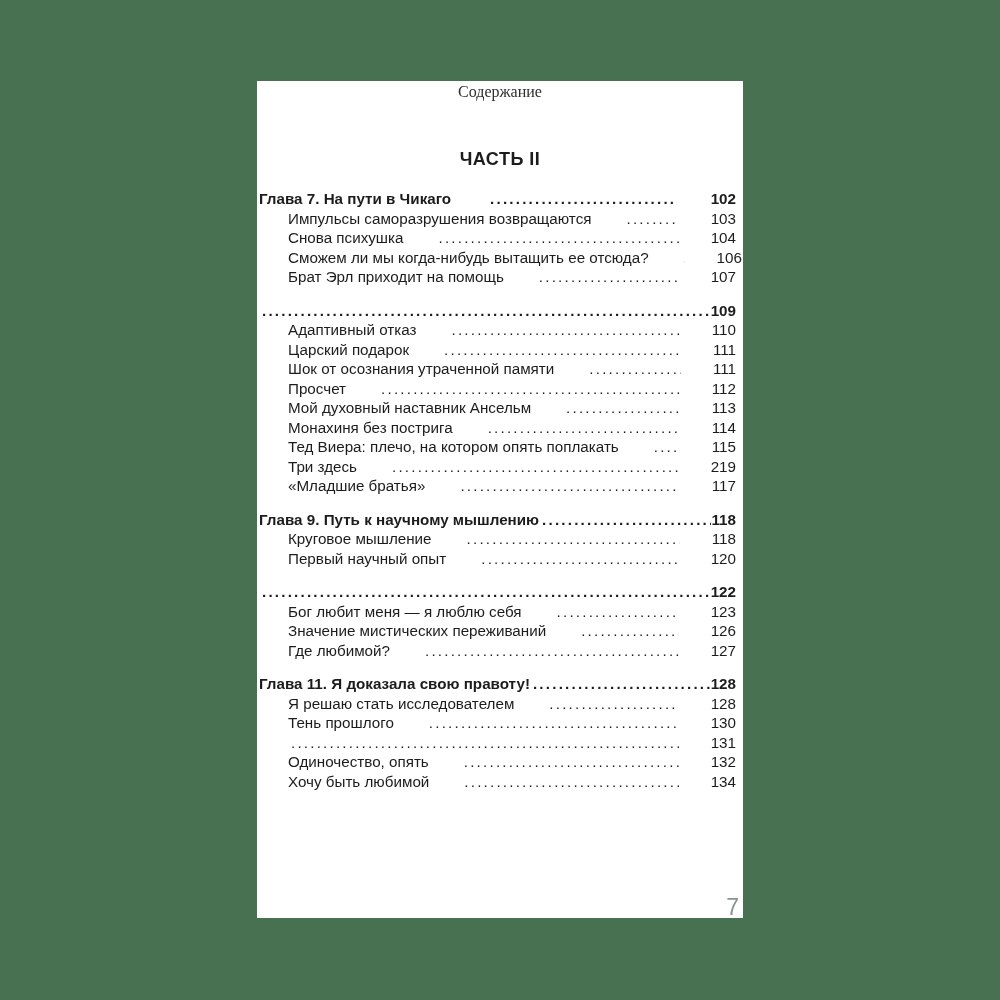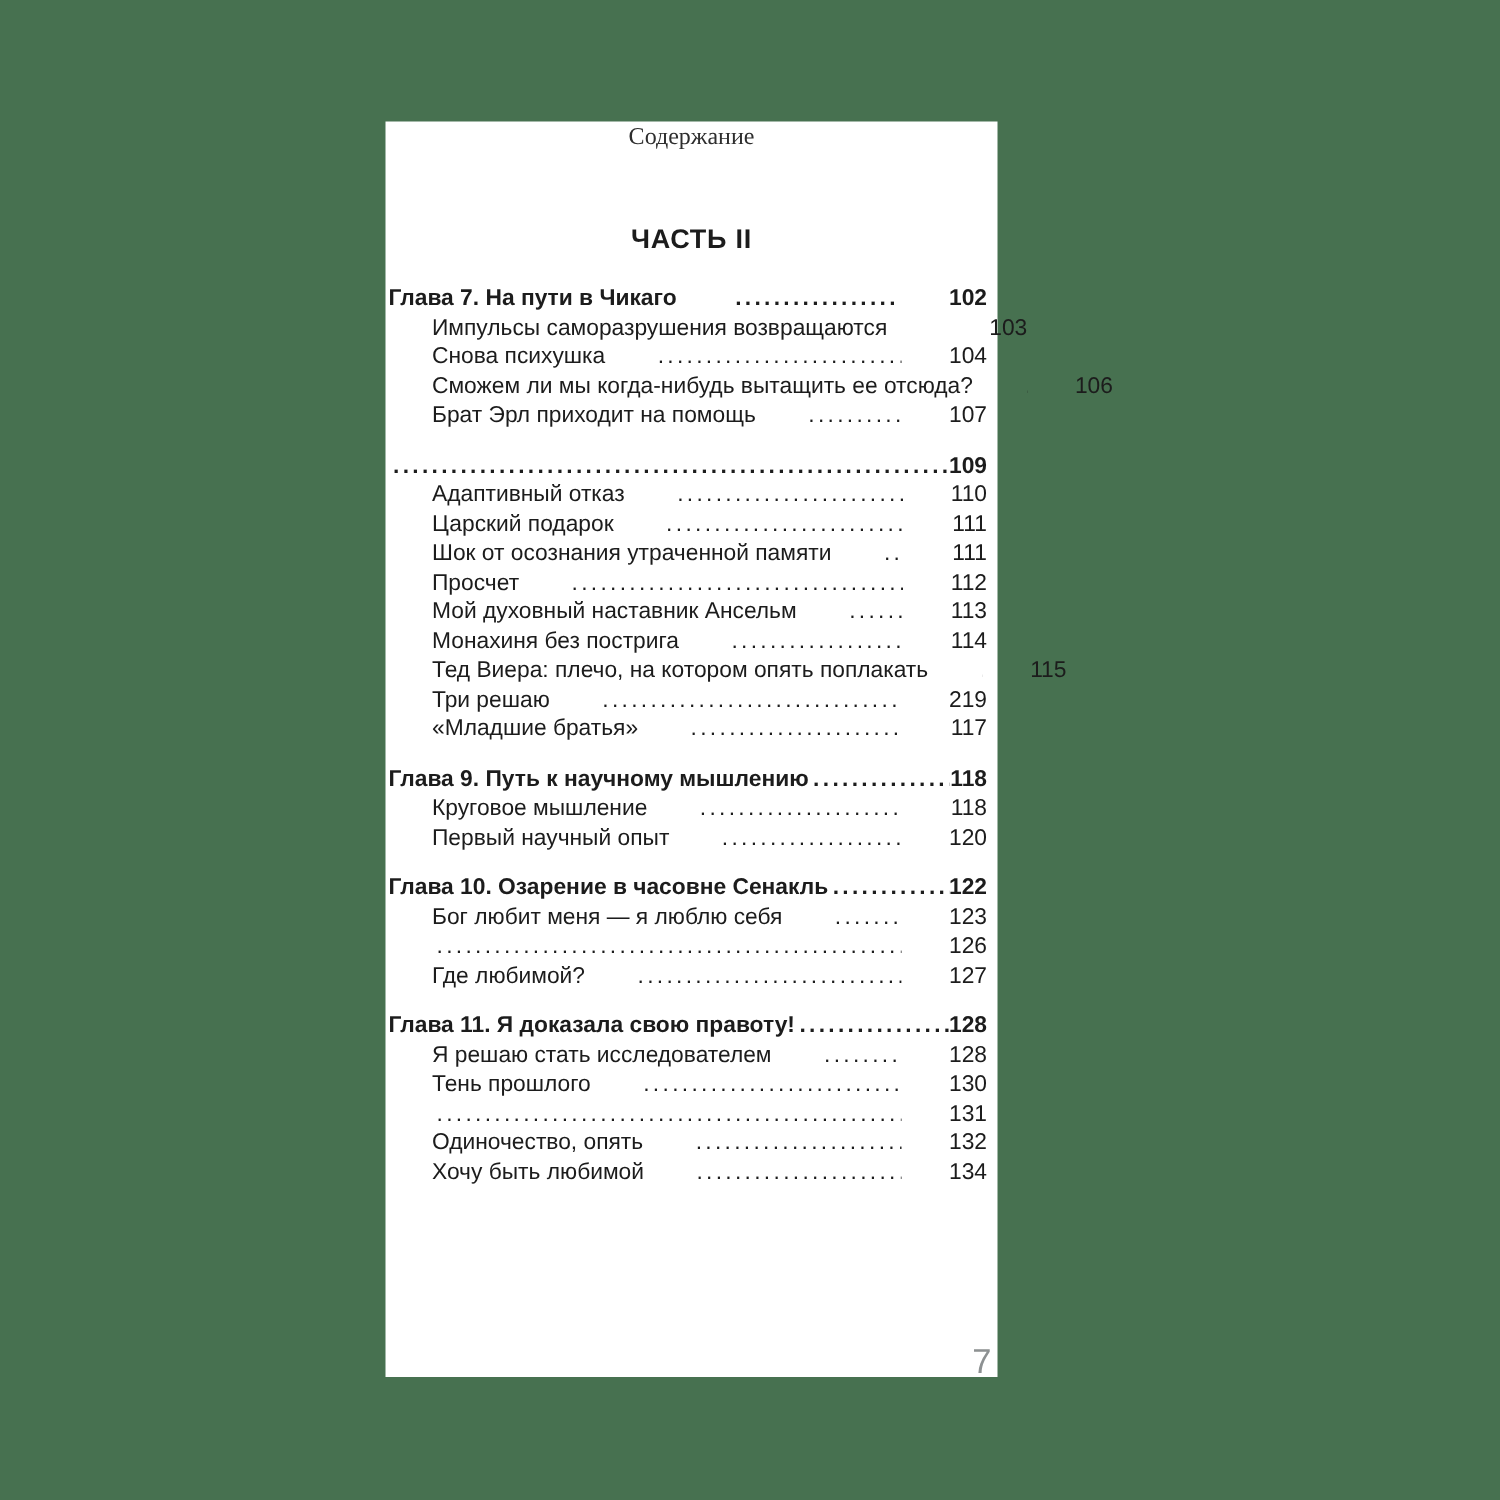--- a/index.html
+++ b/index.html
@@ -8,21 +8,21 @@
     width: 1000px;
     height: 1000px;
     background: #477150;
     font-family: "Liberation Sans", sans-serif;
     overflow: hidden;
   }
   .page {
     position: absolute;
     left: 257px;
     top: 81px;
-    width: 408px;
+    width: 486px;
     height: 837px;
     background: #ffffff;
     color: #1c1c1c;
   }
   .toc-header {
     text-align: center;
     font-family: "Liberation Serif", serif;
     font-size: 16px;
     line-height: 16px;
     margin-top: 3px;
@@ -151,21 +151,21 @@
         <span class="toc-title">Монахиня без пострига</span>
         <span class="toc-dots">............................................................................................................................................................................................................................</span>
         <span class="toc-page">114</span>
       </div>
       <div class="toc-row sub">
         <span class="toc-title">Тед Виера: плечо, на котором опять поплакать</span>
         <span class="toc-dots">............................................................................................................................................................................................................................</span>
         <span class="toc-page">115</span>
       </div>
       <div class="toc-row sub">
-        <span class="toc-title">Три решаю</span>
+        <span class="toc-title">Три здесь</span>
         <span class="toc-dots">............................................................................................................................................................................................................................</span>
         <span class="toc-page">219</span>
       </div>
       <div class="toc-row sub">
         <span class="toc-title">«Младшие братья»</span>
         <span class="toc-dots">............................................................................................................................................................................................................................</span>
         <span class="toc-page">117</span>
       </div>
       <div class="toc-row chapter">
         <span class="toc-title">Глава 9. Путь к научному мышлению</span>
@@ -176,30 +176,30 @@
         <span class="toc-title">Круговое мышление</span>
         <span class="toc-dots">............................................................................................................................................................................................................................</span>
         <span class="toc-page">118</span>
       </div>
       <div class="toc-row sub">
         <span class="toc-title">Первый научный опыт</span>
         <span class="toc-dots">............................................................................................................................................................................................................................</span>
         <span class="toc-page">120</span>
       </div>
       <div class="toc-row chapter">
-        <span class="toc-title">Глава 10. Озарение в часовне Сенакль</span>
         <span class="toc-dots">............................................................................................................................................................................................................................</span>
         <span class="toc-page">122</span>
       </div>
       <div class="toc-row sub">
         <span class="toc-title">Бог любит меня — я люблю себя</span>
         <span class="toc-dots">............................................................................................................................................................................................................................</span>
         <span class="toc-page">123</span>
       </div>
       <div class="toc-row sub">
+        <span class="toc-title">Значение мистических переживаний</span>
         <span class="toc-dots">............................................................................................................................................................................................................................</span>
         <span class="toc-page">126</span>
       </div>
       <div class="toc-row sub">
         <span class="toc-title">Где любимой?</span>
         <span class="toc-dots">............................................................................................................................................................................................................................</span>
         <span class="toc-page">127</span>
       </div>
       <div class="toc-row chapter">
         <span class="toc-title">Глава 11. Я доказала свою правоту!</span>

